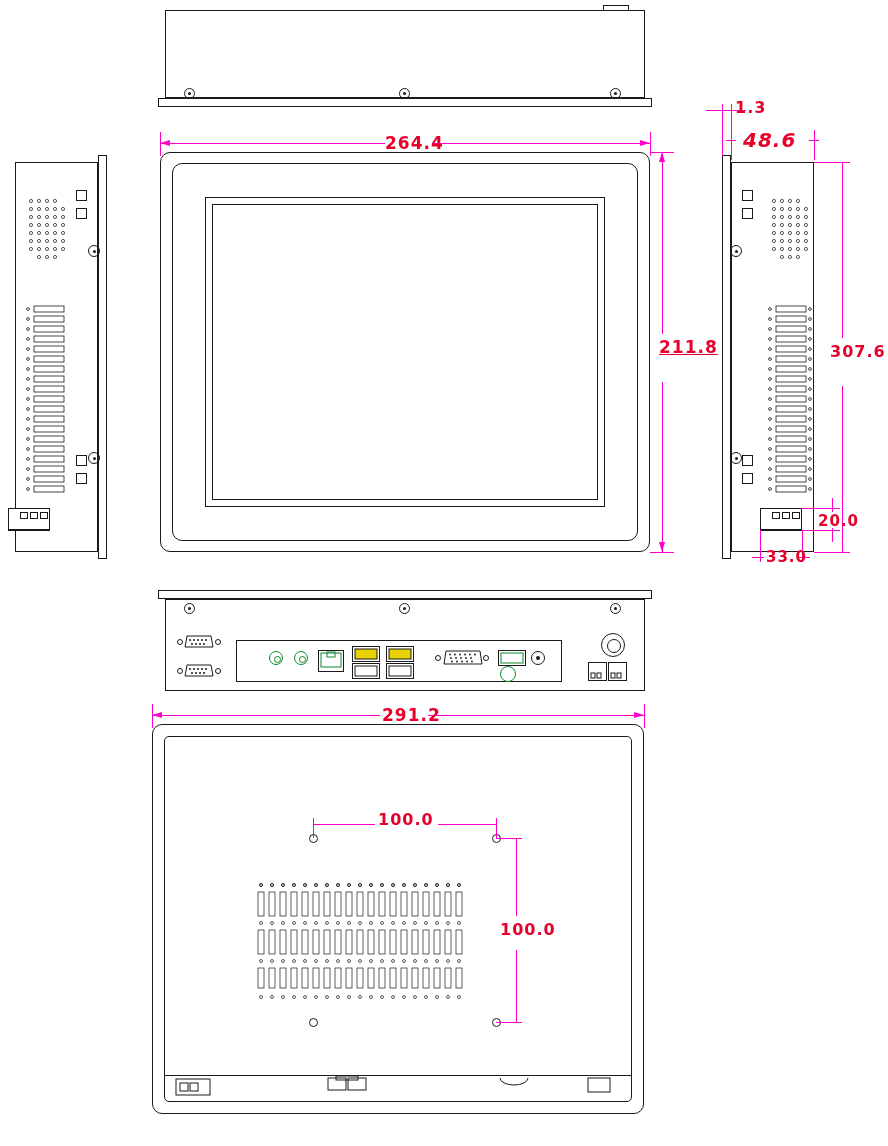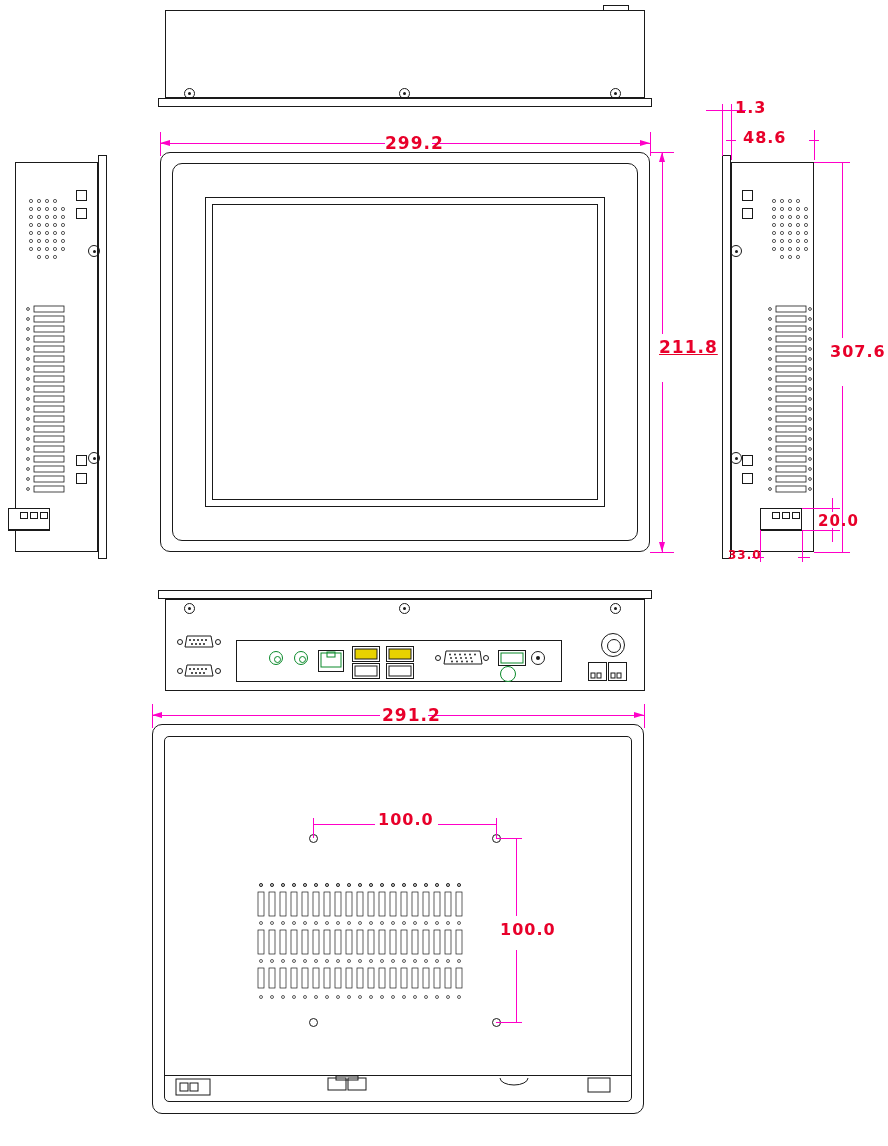--- a/index.html
+++ b/index.html
@@ -143,21 +143,21 @@
     <div class="rbox" style="left:160px;top:152px;width:490px;height:400px;"></div>
     <div class="rbox" style="left:172px;top:163px;width:466px;height:378px;"></div>
     <div class="box" style="left:205px;top:197px;width:400px;height:310px;"></div>
     <div class="box" style="left:212px;top:204px;width:386px;height:296px;"></div>
 
     <div>
       <div class="dim dimv" style="left:160px;top:132px;height:24px;"></div>
       <div class="dim dimv" style="left:650px;top:132px;height:24px;"></div>
       <div class="dim dimh" style="left:160px;top:143px;width:225px;"></div>
       <div class="dim dimh" style="left:432px;top:143px;width:218px;"></div>
-      <div class="dimlabel" style="left:385px;top:133px;font-size:17px;">299.2</div>
+      <div class="dimlabel" style="left:385px;top:133px;font-size:17px;">264.4</div>
       <svg width="492" height="10" style="left:160px;top:138px;">
           <path d="M0,5 L10,2 L10,8 Z M490,5 L480,2 L480,8 Z" fill="#ff00c8"></path>
         </svg>
     </div>
 
     <div>
       <div class="dim dimh" style="left:650px;top:152px;width:24px;"></div>
       <div class="dim dimh" style="left:650px;top:552px;width:24px;"></div>
       <div class="dim dimv" style="left:662px;top:152px;height:182px;"></div>
       <div class="dim dimv" style="left:662px;top:382px;height:170px;"></div>
@@ -294,21 +294,21 @@
       <div class="dim dimv" style="left:731px;top:104px;height:52px;"></div>
       <div class="dim dimh" style="left:706px;top:110px;width:40px;"></div>
       <div class="dimlabel" style="left:735px;top:98px;font-size:16px;">1.3</div>
     </div>
 
     <div>
       <div class="dim dimv" style="left:731px;top:130px;height:30px;"></div>
       <div class="dim dimv" style="left:814px;top:130px;height:30px;"></div>
       <div class="dim dimh" style="left:726px;top:140px;width:10px;"></div>
       <div class="dim dimh" style="left:809px;top:140px;width:10px;"></div>
-      <div class="dimlabel" style="left:743px;top:128px;font-size:16px;">48.6</div>
+      <div class="dimlabel" style="left:743px;top:128px;font-size:20px;font-style:italic;">48.6</div>
     </div>
 
     <div>
       <div class="dim dimh" style="left:814px;top:162px;width:36px;"></div>
       <div class="dim dimh" style="left:814px;top:552px;width:36px;"></div>
       <div class="dim dimv" style="left:842px;top:162px;height:176px;"></div>
       <div class="dim dimv" style="left:842px;top:386px;height:166px;"></div>
       <div class="dimlabel" style="left:830px;top:342px;font-size:16px;">307.6</div>
     </div>
 
@@ -318,21 +318,21 @@
       <div class="dim dimv" style="left:832px;top:498px;height:14px;"></div>
       <div class="dim dimv" style="left:832px;top:528px;height:14px;"></div>
       <div class="dimlabel" style="left:818px;top:512px;font-size:15px;">20.0</div>
     </div>
 
     <div>
       <div class="dim dimv" style="left:760px;top:530px;height:32px;"></div>
       <div class="dim dimv" style="left:802px;top:530px;height:32px;"></div>
       <div class="dim dimh" style="left:752px;top:557px;width:12px;"></div>
       <div class="dim dimh" style="left:798px;top:557px;width:12px;"></div>
-      <div class="dimlabel" style="left:728px;top:548px;font-size:12px;">33.0</div>
+      <div class="dimlabel" style="left:766px;top:548px;font-size:15px;">33.0</div>
     </div>
   </div>
 
   <div>
     <div class="box" style="left:158px;top:590px;width:494px;height:9px;"></div>
     <div class="box" style="left:165px;top:599px;width:480px;height:92px;"></div>
     <div class="screw" style="left:184px;top:603px;width:11px;height:11px;"></div>
     <div class="screw" style="left:399px;top:603px;width:11px;height:11px;"></div>
     <div class="screw" style="left:610px;top:603px;width:11px;height:11px;"></div>
 

